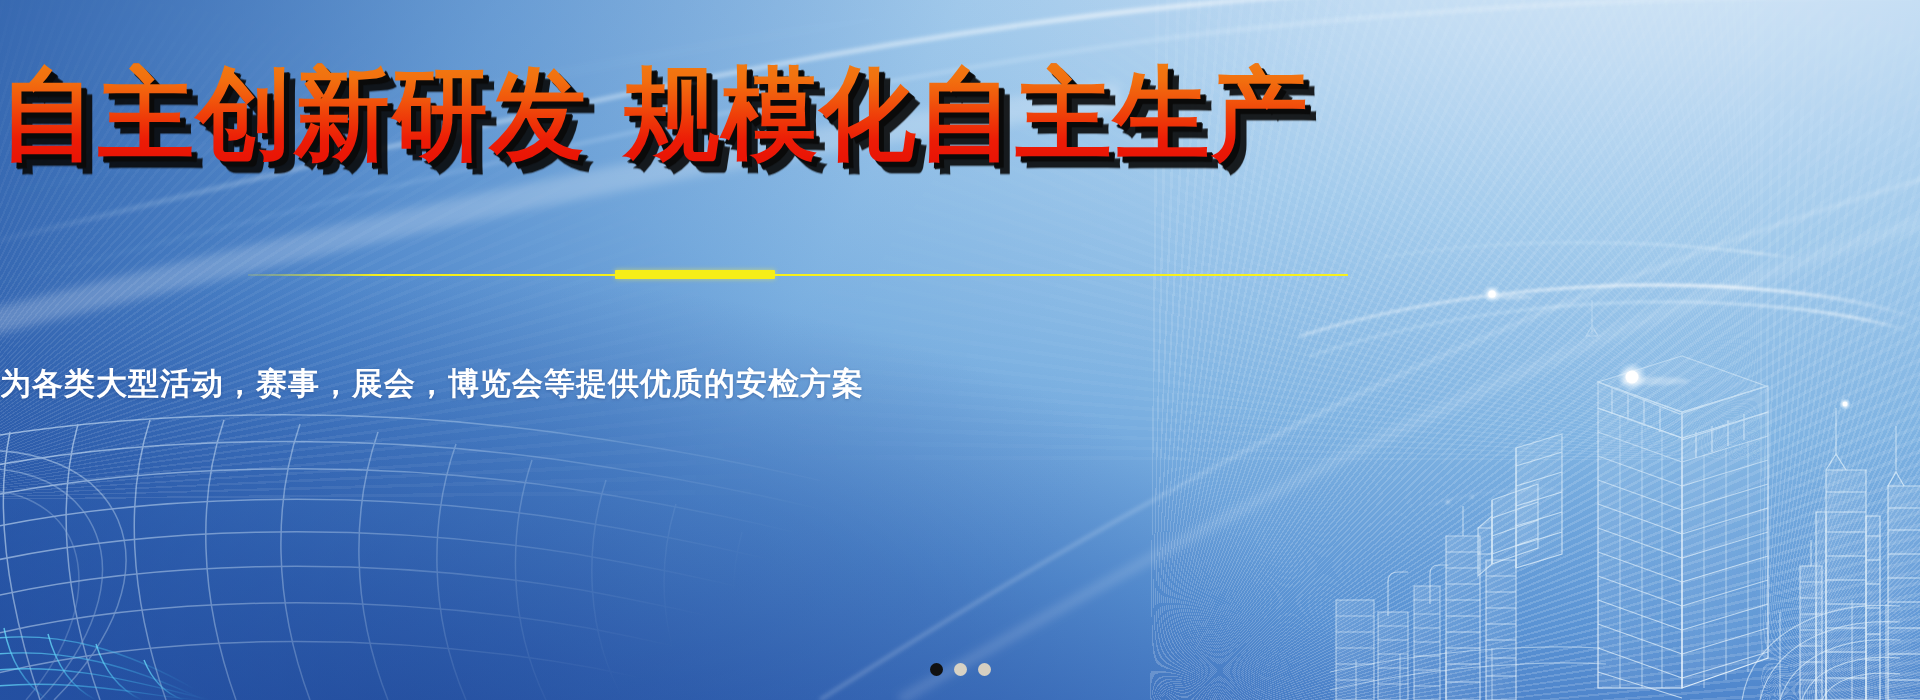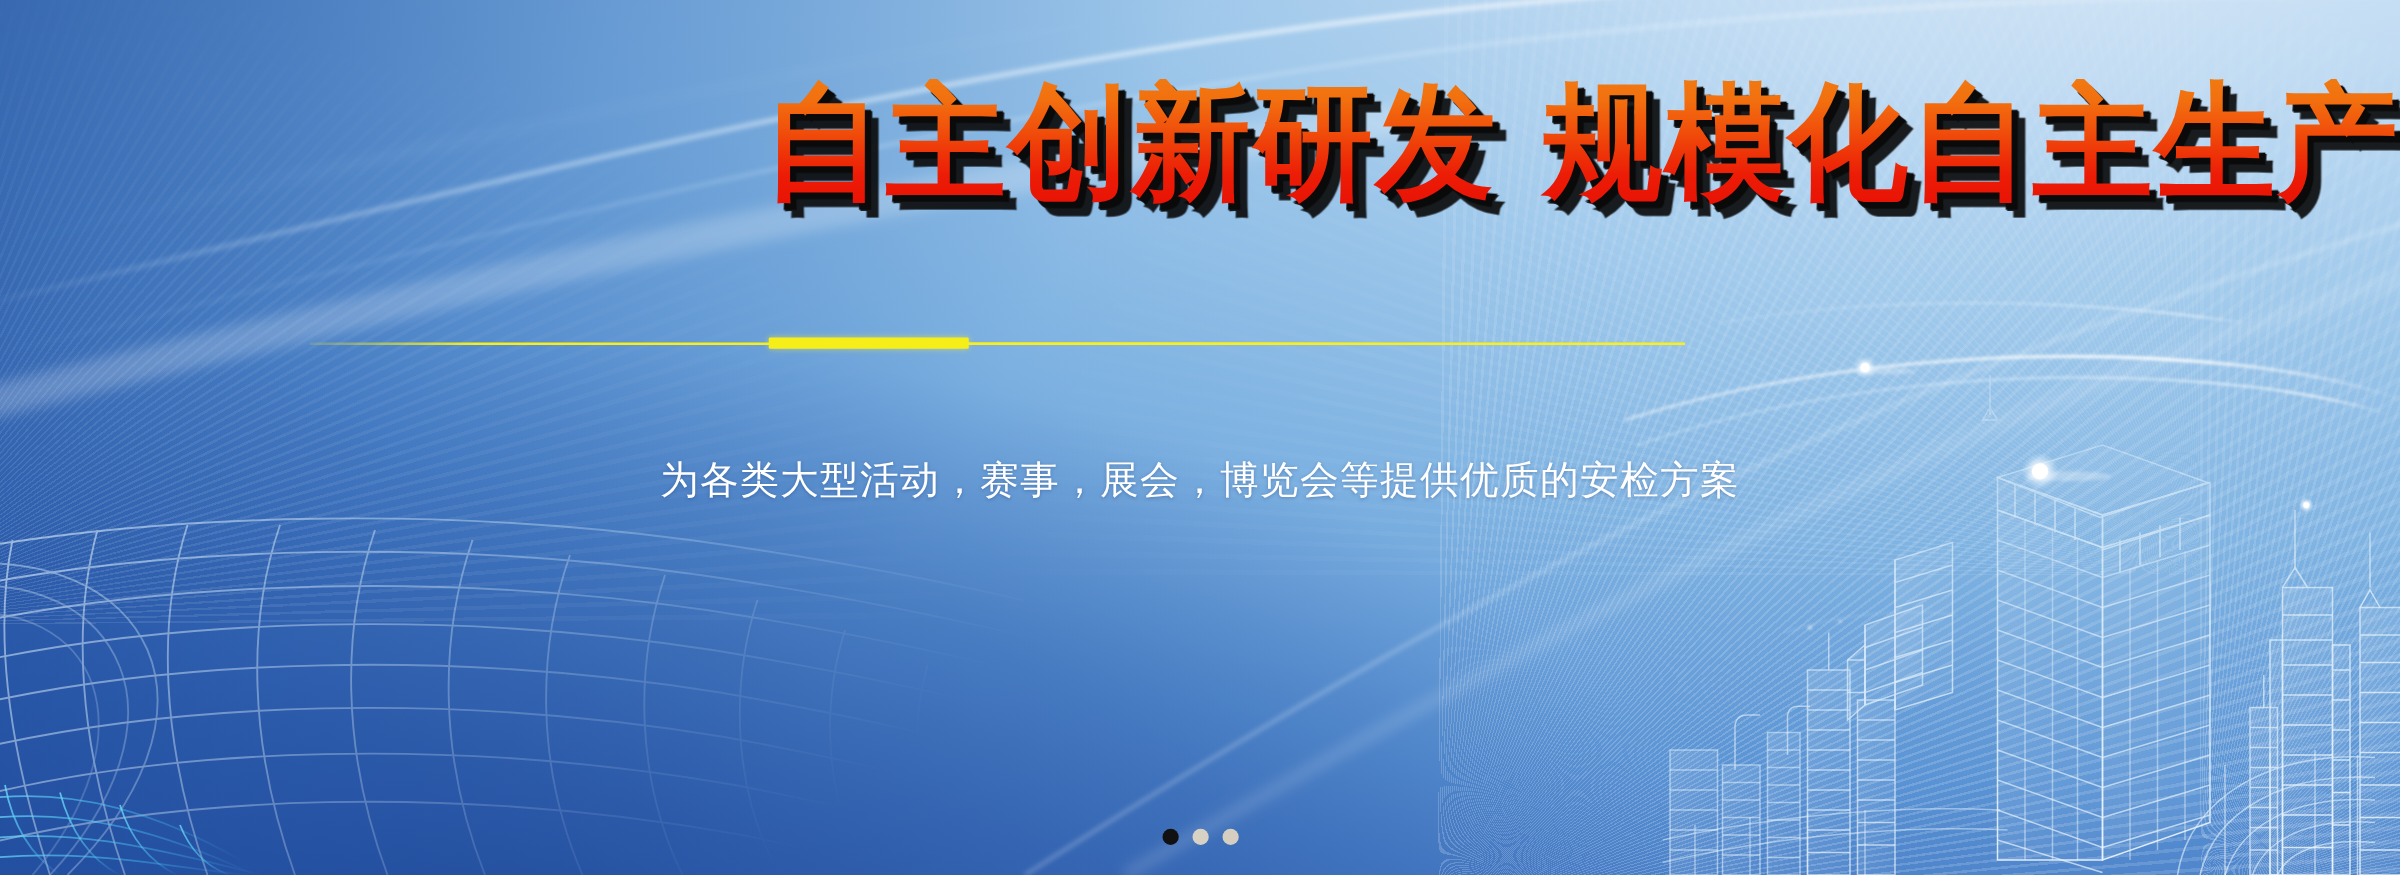--- a/index.html
+++ b/index.html
@@ -72,21 +72,21 @@
   }
 
   
   .svg-layer{position:absolute;inset:0;width:1920px;height:700px;pointer-events:none;}
 
   
   .content{position:relative;z-index:40;width:100%;height:100%;}
 
   .headline{
     position:absolute;left:0;right:0;top:66px;
-    text-align:right;
+    text-align:left;
     font-family:"DejaVu Sans","Liberation Sans",sans-serif;
     font-weight:700;
     font-size:96px;
     line-height:1.0;
     letter-spacing:2px;
     white-space:nowrap;
   }
   .headline .hl-inner{
     display:inline-block;
     background:linear-gradient(to bottom,
@@ -128,24 +128,24 @@
     font-size:30px;
     font-weight:600;
     letter-spacing:12px;
     text-indent:12px;
     font-family:"DejaVu Sans","Liberation Sans",sans-serif;
     text-shadow:0 1px 3px rgba(20,50,110,.35);
     white-space:nowrap;
   }
   .sub2{
     position:absolute;left:0;right:0;top:363px;
-    text-align:center;
+    text-align:left;
     color:#ffffff;
     font-size:31px;
-    font-weight:400;
+    font-weight:700;
     letter-spacing:1px;
     font-family:"DejaVu Sans","Liberation Sans",sans-serif;
     text-shadow:0 1px 3px rgba(20,50,110,.35);
     white-space:nowrap;
   }
 
   .dots{
     position:absolute;left:0;right:0;top:663px;
     display:flex;justify-content:center;align-items:center;gap:11px;
   }

